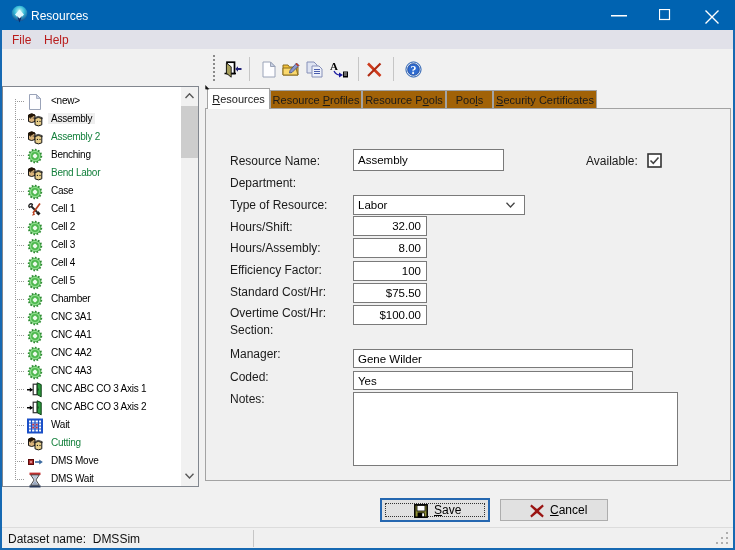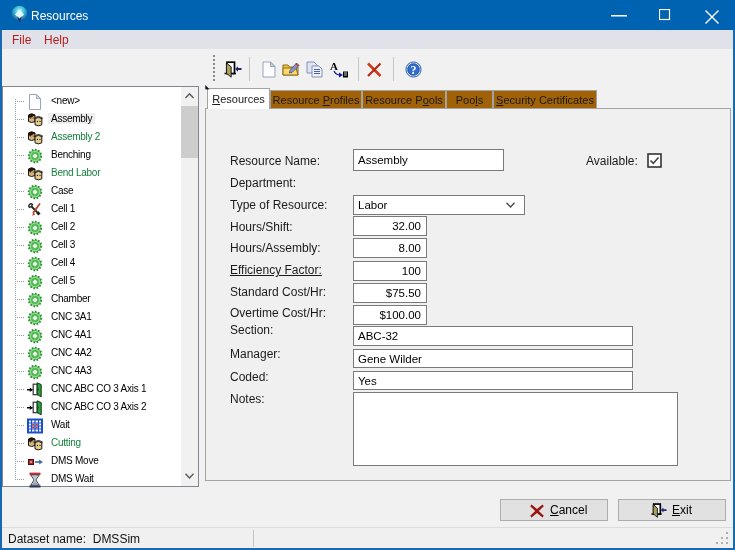--- a/index.html
+++ b/index.html
@@ -404,21 +404,21 @@
   <div class="abs" id="tabpanel"></div>
   <svg class="abs" style="left:205px;top:85px;z-index:5" width="6" height="6" viewBox="0 0 6 6">
       <path d="M0.3 0 L4.4 4.2 L2.2 4.6 L0.3 4.2 Z" fill="#111"></path>
     </svg>
 
   <div class="flabel" style="left:230px;top:154px;">Resource Name:</div>
   <div class="flabel" style="left:230px;top:176px;">Department:</div>
   <div class="flabel" style="left:230px;top:198px;">Type of Resource:</div>
   <div class="flabel" style="left:230px;top:220px;">Hours/Shift:</div>
   <div class="flabel" style="left:230px;top:241px;">Hours/Assembly:</div>
-  <div class="flabel" style="left:230px;top:263px;text-decoration:underline;">Efficiency Factor:</div>
+  <div class="flabel" style="left:230px;top:263px;">Efficiency Factor:</div>
   <div class="flabel" style="left:230px;top:285px;">Standard Cost/Hr:</div>
   <div class="flabel" style="left:230px;top:306px;">Overtime Cost/Hr:</div>
   <div class="flabel" style="left:230px;top:323px;">Section:</div>
   <div class="flabel" style="left:230px;top:347px;">Manager:</div>
   <div class="flabel" style="left:230px;top:370px;">Coded:</div>
   <div class="flabel" style="left:230px;top:392px;">Notes:</div>
   <div class="flabel" style="left:586px;top:154px;">Available:</div>
 
   <svg class="abs" style="left:647px;top:153px" width="15" height="15" viewBox="0 0 15 15">
     <rect x="1" y="1" width="13" height="13" fill="#fff" stroke="#333" stroke-width="1.6"></rect>
@@ -442,45 +442,43 @@
     </div>
   <div class="fi" style="left:353px;top:261px;width:74px;height:20px;">
       <span class="r">100</span>
     </div>
   <div class="fi" style="left:353px;top:283px;width:74px;height:20px;">
       <span class="r">$75.50</span>
     </div>
   <div class="fi" style="left:353px;top:305px;width:74px;height:20px;">
       <span class="r">$100.00</span>
     </div>
-  <div class="fi" style="left:353px;top:326px;width:280px;height:20px;">
-      <span class="t">ABC-32</span>
-    </div>
   <div class="fi" style="left:353px;top:349px;width:280px;height:19px;">
       <span class="t">Gene Wilder</span>
     </div>
   <div class="fi" style="left:353px;top:371px;width:280px;height:19px;">
       <span class="t">Yes</span>
     </div>
   <div class="fi" style="left:353px;top:392px;width:325px;height:74px;"></div>
 
+  <div class="btn" style="left:380px;top:498px;width:110px;height:24px;border:2px solid #2567b0;">
+    <div class="abs" style="left:2px;top:2px;right:2px;bottom:2px;outline:1px dotted #333;outline-offset:-2px;"></div>
+    <svg class="abs" style="left:32px;top:4px" width="14" height="14" viewBox="0 0 14 14">
+      <rect x="0.8" y="0.8" width="12.4" height="12.4" fill="#8e8e33" stroke="#000" stroke-width="1.5"></rect>
+      <rect x="3" y="1.5" width="8" height="5.5" fill="#fff" stroke="#000" stroke-width="0.8"></rect>
+      <rect x="3.6" y="8.5" width="7" height="5" fill="#000"></rect>
+      <rect x="8.2" y="9.3" width="1.8" height="3" fill="#fff"></rect>
+    </svg>
+    <div class="bt" style="left:52px;"><u class="mn">S</u>ave</div>
+  </div>
   <div class="btn" style="left:500px;top:499px;width:108px;height:22px;">
     <svg class="abs" style="left:29px;top:4px" width="14" height="14" viewBox="0 0 14 14">
       <path d="M1.5 0.5 L7 5 L12.5 0.5 L13.8 2.2 L8.8 7 L13.8 11.8 L12.5 13.5 L7 9 L1.5 13.5 L0.2 11.8 L5.2 7 L0.2 2.2 Z" fill="#9a1412"></path>
     </svg>
     <div class="bt" style="left:49px;"><u class="mn">C</u>ancel</div>
-  </div>
-  <div class="btn" style="left:618px;top:499px;width:108px;height:22px;">
-    <svg class="abs" style="left:32px;top:3px" width="16" height="15" viewBox="0 0 18 17">
-      <path d="M0.5 12.5 L12 12.5" stroke="#000" stroke-width="1.7"></path>
-      <rect x="3" y="1.2" width="7.5" height="11.3" fill="#fff" stroke="#000" stroke-width="1.9"></rect>
-      <path d="M2.4 2 L7.2 5.8 L7.2 16.2 L2.4 12.2 Z" fill="#a8a05c" stroke="#111" stroke-width="1"></path>
-      <path d="M11.2 8 L14 5.2 L14 7 L17.5 7 L17.5 9 L14 9 L14 10.8 Z" fill="#232378"></path>
-    </svg>
-    <div class="bt" style="left:53px;"><u class="mn">E</u>xit</div>
   </div>
 
   <div class="abs" id="status">
     <div class="abs" style="left:6px;top:4px;">Dataset name:&nbsp; DMSSim</div>
     <div class="abs vsep" style="left:251px;top:2px;height:17px;"></div>
     <svg class="abs" style="left:714px;top:4px" width="14" height="14">
       <g fill="#aeaeae">
         <rect x="10" y="10" width="2" height="2"></rect>
           <rect x="10" y="5" width="2" height="2"></rect>
           <rect x="10" y="0" width="2" height="2"></rect>

